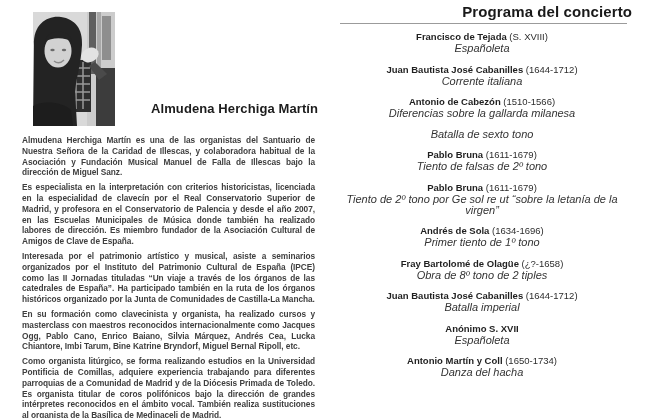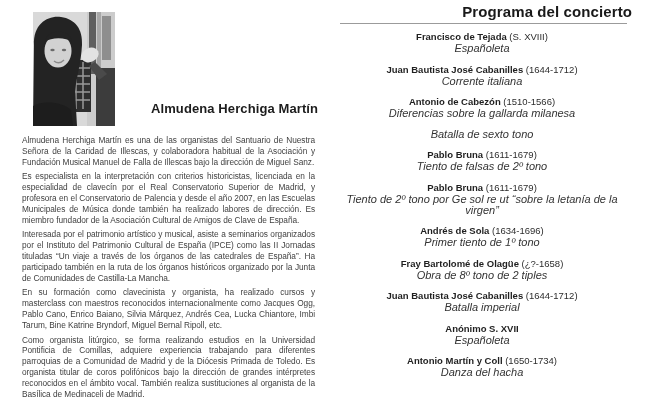--- a/index.html
+++ b/index.html
@@ -20,21 +20,21 @@
     font-size:13px;font-weight:bold;color:#1c1c1c;
     margin:0 0 10px 36px;white-space:nowrap;letter-spacing:0.1px;
   }
   .bio-text{
     padding:9px 15px 0 22px;
     text-align:justify;
     font-size:8.3px;line-height:10.8px;
     letter-spacing:-0.05px;
     color:#3f3f3f;
   }
-  .bio-text p{margin:0 0 4px 0;}
+  .bio-text p{margin:0 0 4px 0;font-weight:bold;}
   
   .right-col{position:absolute;left:332px;top:0;width:300px;height:418px;}
   .program-title{
     margin-top:3px;
     text-align:right;
     font-size:15px;font-weight:bold;color:#191919;
     letter-spacing:0.1px;
   }
   .title-rule{border-top:1px solid #9b9b9b;margin:3px 5px 0 8px;height:0;}
   .entries{padding-top:7px;text-align:center;}

